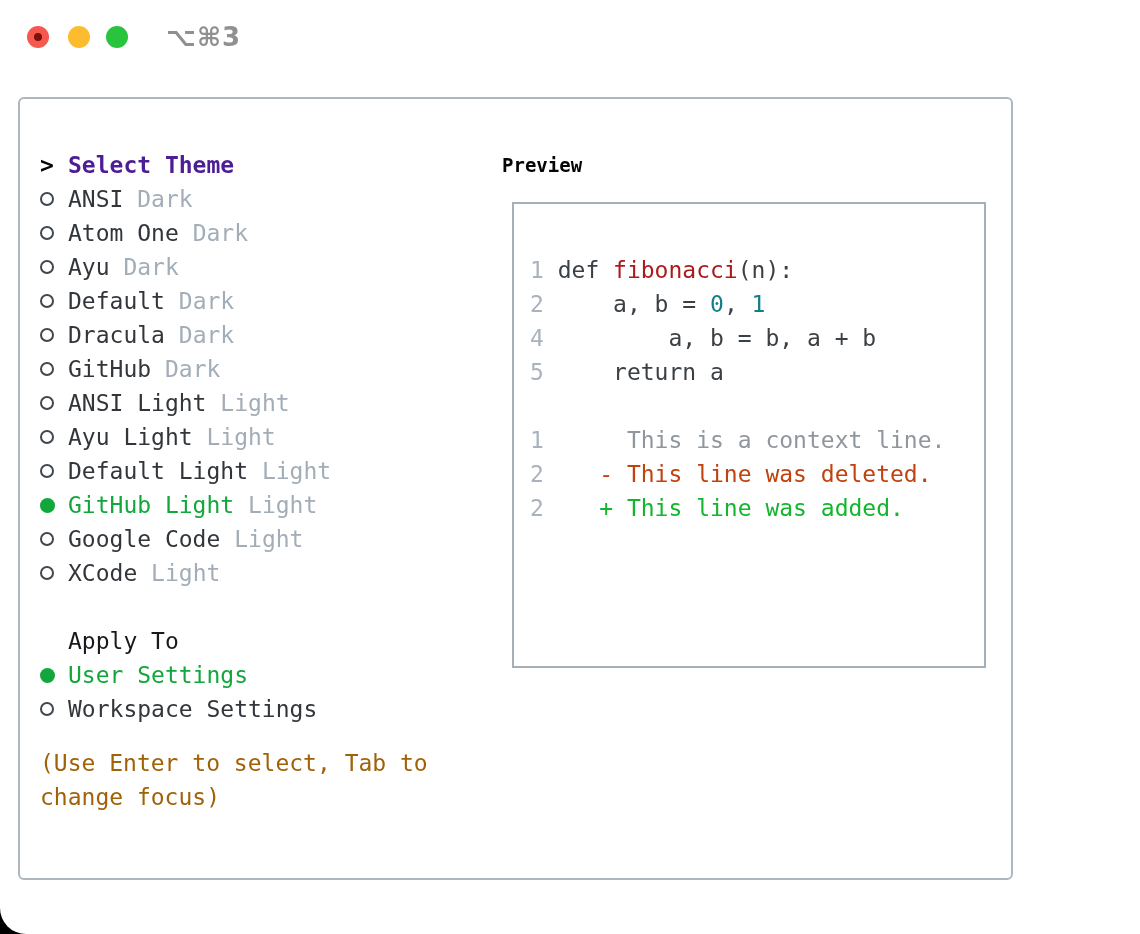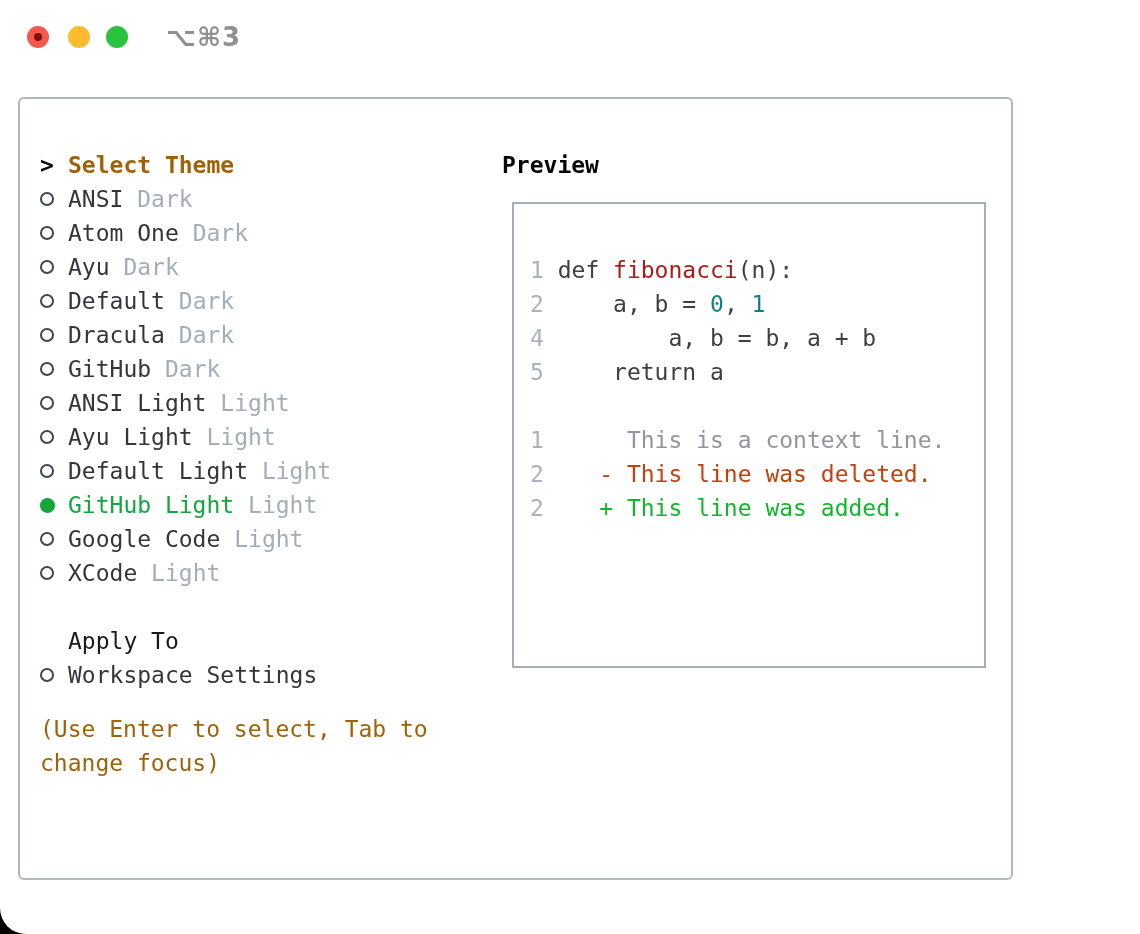--- a/index.html
+++ b/index.html
@@ -46,36 +46,36 @@
   .marker {
     display: inline-flex; width: 28px; flex: 0 0 28px;
     align-items: center; justify-content: flex-start;
   }
   .caret { color: #050505; font-weight: 700; }
   .radio {
     width: 14px; height: 14px; border-radius: 50%;
     border: 2px solid #41474e; background: transparent;
   }
   .radio.on { border: none; background: #12a63c; width: 15px; height: 15px; }
-  .hdr { color: #a16207; font-weight: 700; }
+  .hdr { color: #4c1d95; font-weight: 700; }
   .item-name { color: #32363b; }
   .item-name.sel { color: #12a63c; }
   .variant { color: #a2adb8; text-align: right; }
   .indent2 { margin-left: 28px; }
   .hint {
     margin-top: 20px; width: 430px;
     color: #a16207; font-size: 23px; line-height: 34px;
     white-space: normal;
   }
 
   
   .preview-label {
     position: absolute; left: 482px; top: 49px; height: 34px;
     display: flex; align-items: center;
-    font-size: 23px; font-weight: 700; color: #050505;
+    font-size: 19px; font-weight: 700; color: #050505;
   }
   .preview-box {
     position: absolute; left: 492px; top: 103px;
     width: 474px; height: 466px;
     border: 2px solid #a5afb7;
     background: #ffffff;
     padding: 15px 0 0 16px;
     overflow: hidden;
   }
   .cl { height: 34px; line-height: 34px; white-space: pre; font-size: 23px; }
@@ -141,20 +141,23 @@
     <div class="row">
       <span class="marker"><span class="radio"></span></span><span class="item-name">XCode</span><span class="variant">&nbsp;</span><span class="variant">Light</span>
     </div>
 
     <div class="row blank"></div>
 
     <div class="row">
       <span class="item-name indent2" style="color:#17191c;">Apply To</span>
     </div>
     <div class="row">
+      <span class="marker"><span class="radio on"></span></span><span class="item-name sel">User Settings</span>
+    </div>
+    <div class="row">
       <span class="marker"><span class="radio"></span></span><span class="item-name">Workspace Settings</span>
     </div>
 
     <div class="hint">(Use Enter to select, Tab to change focus)</div>
   </div>
 
   <div class="preview-label">Preview</div>
 
   <div class="preview-box">
     <div class="cl"></div>

